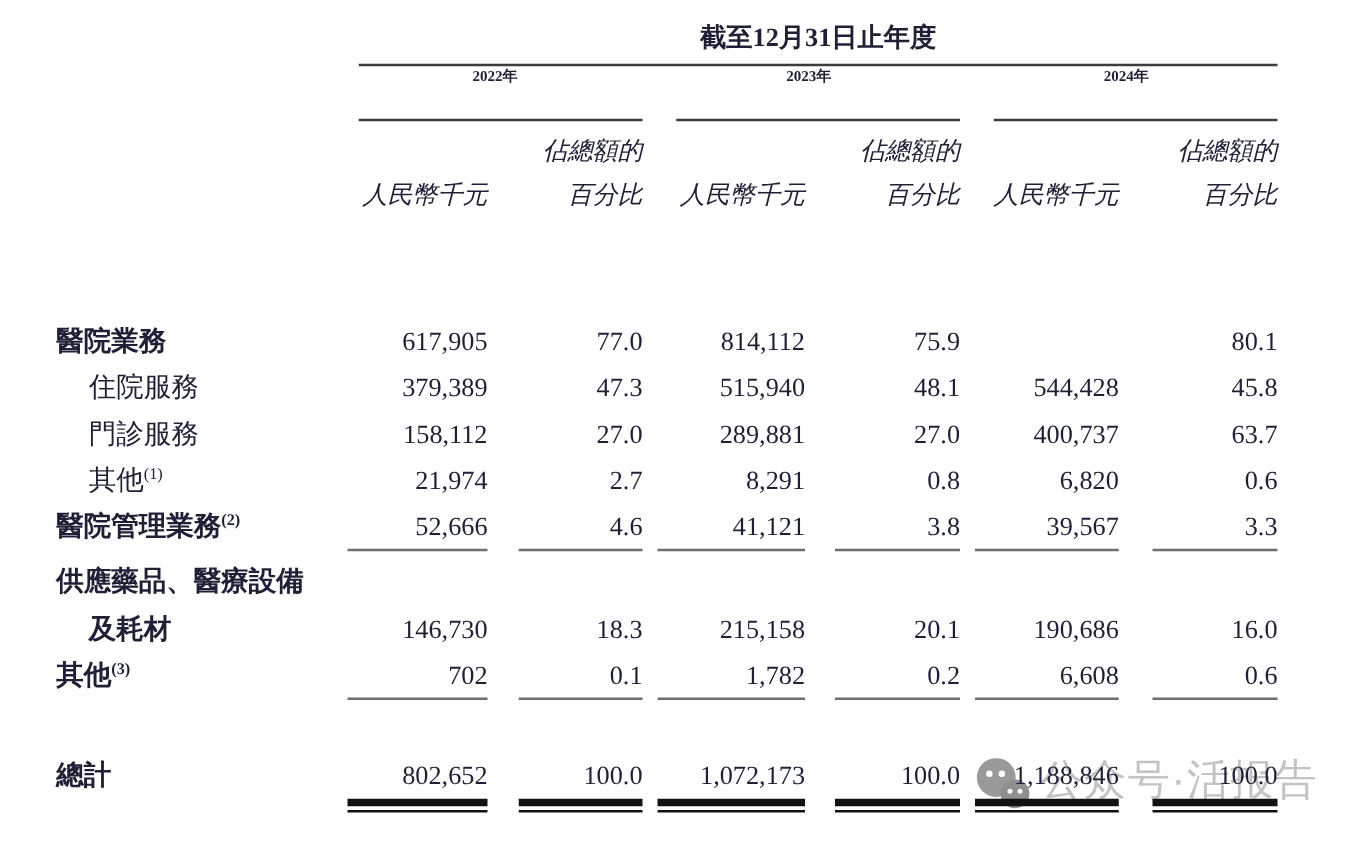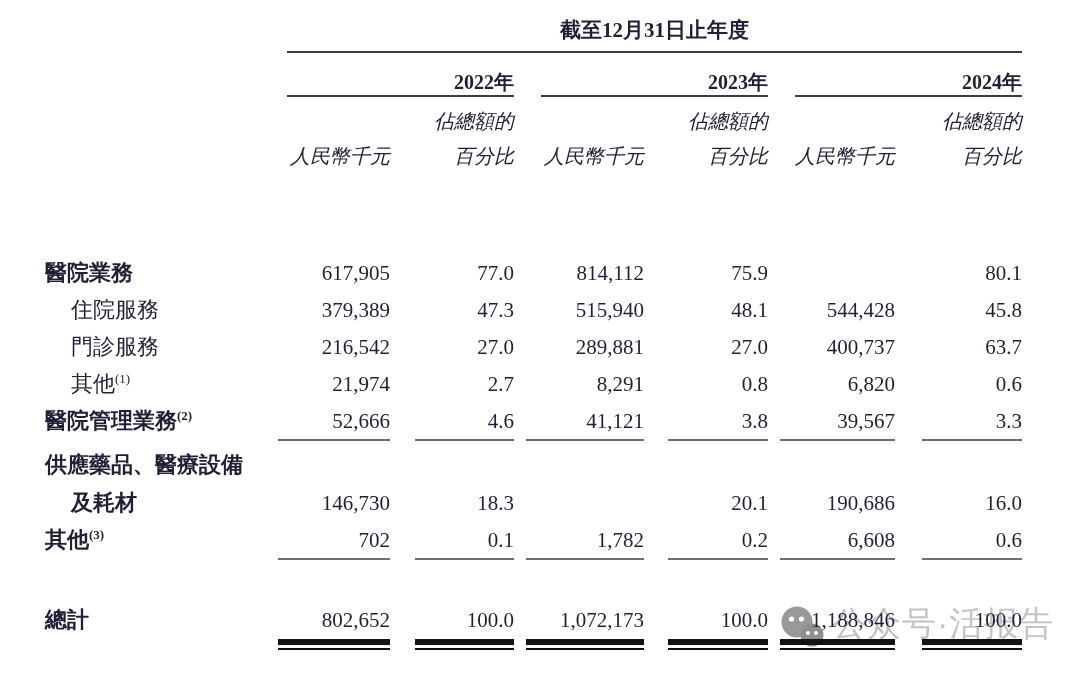--- a/index.html
+++ b/index.html
@@ -4,21 +4,21 @@
 <style>
   html,body{margin:0;padding:0;background:#ffffff;}
   .page{
     position:relative;width:1080px;height:680px;background:#ffffff;overflow:hidden;
     font-family:"Liberation Serif","DejaVu Serif",serif;color:#1f1f36;
   }
   .tbl{position:absolute;left:0;top:0;width:1080px;height:680px;z-index:1;text-decoration:underline;}
   .period-title{position:absolute;left:287px;width:735px;top:16px;height:28px;line-height:28px;
     text-align:center;font-weight:700;font-size:21px;}
   .hline{position:absolute;height:2px;background:#3c3c3c;}
-  .yhead{position:absolute;top:68px;height:28px;line-height:28px;text-align:right;font-weight:700;font-size:20px;}
+  .yhead{position:absolute;top:47px;height:28px;line-height:28px;text-align:center;font-weight:700;font-size:12px;}
   .subhdr{position:absolute;height:26px;line-height:26px;font-style:italic;font-size:20px;
     text-align:right;white-space:nowrap;}
   .trow{position:absolute;left:0;width:1080px;height:30px;}
   .cell{position:absolute;height:30px;line-height:30px;white-space:nowrap;}
   .label{left:45px;width:232px;font-size:22px;}
   .label.ind{padding-left:26px;}
   .b{font-weight:700;}
   .num{text-align:right;font-size:21px;font-weight:400;}
   sup{font-size:13px;vertical-align:baseline;position:relative;top:-8px;font-weight:400;}
   .b sup{font-weight:700;}
@@ -79,21 +79,21 @@
         <div class="cell label ind">住院服務</div>
         <div class="cell num" style="left: 278px; width: 112px;">379,389</div>
         <div class="cell num" style="left: 415px; width: 99px;">47.3</div>
         <div class="cell num" style="left: 526px; width: 118px;">515,940</div>
         <div class="cell num" style="left: 668px; width: 100px;">48.1</div>
         <div class="cell num" style="left: 780px; width: 115px;">544,428</div>
         <div class="cell num" style="left: 922px; width: 100px;">45.8</div>
       </div>
       <div class="trow" style="top: 332px;">
         <div class="cell label ind">門診服務</div>
-        <div class="cell num" style="left: 278px; width: 112px;">216,542</div>
+        <div class="cell num" style="left: 278px; width: 112px;">158,112</div>
         <div class="cell num" style="left: 415px; width: 99px;">27.0</div>
         <div class="cell num" style="left: 526px; width: 118px;">289,881</div>
         <div class="cell num" style="left: 668px; width: 100px;">27.0</div>
         <div class="cell num" style="left: 780px; width: 115px;">400,737</div>
         <div class="cell num" style="left: 922px; width: 100px;">63.7</div>
       </div>
       <div class="trow" style="top: 369px;">
         <div class="cell label ind">其他<sup>(1)</sup></div>
         <div class="cell num" style="left: 278px; width: 112px;">21,974</div>
         <div class="cell num" style="left: 415px; width: 99px;">2.7</div>
@@ -117,20 +117,21 @@
       <div class="rule" style="left: 668px; width: 100px; top: 439px;"></div>
       <div class="rule" style="left: 780px; width: 115px; top: 439px;"></div>
       <div class="rule" style="left: 922px; width: 100px; top: 439px;"></div>
       <div class="trow" style="top: 450px;">
         <div class="cell label b">供應藥品、醫療設備</div>
       </div>
       <div class="trow" style="top: 488px;">
         <div class="cell label b ind">及耗材</div>
         <div class="cell num" style="left: 278px; width: 112px;">146,730</div>
         <div class="cell num" style="left: 415px; width: 99px;">18.3</div>
+        <div class="cell num" style="left: 526px; width: 118px;">215,158</div>
         <div class="cell num" style="left: 668px; width: 100px;">20.1</div>
         <div class="cell num" style="left: 780px; width: 115px;">190,686</div>
         <div class="cell num" style="left: 922px; width: 100px;">16.0</div>
       </div>
       <div class="trow" style="top: 525px;">
         <div class="cell label b">其他<sup>(3)</sup></div>
         <div class="cell num" style="left: 278px; width: 112px;">702</div>
         <div class="cell num" style="left: 415px; width: 99px;">0.1</div>
         <div class="cell num" style="left: 526px; width: 118px;">1,782</div>
         <div class="cell num" style="left: 668px; width: 100px;">0.2</div>

